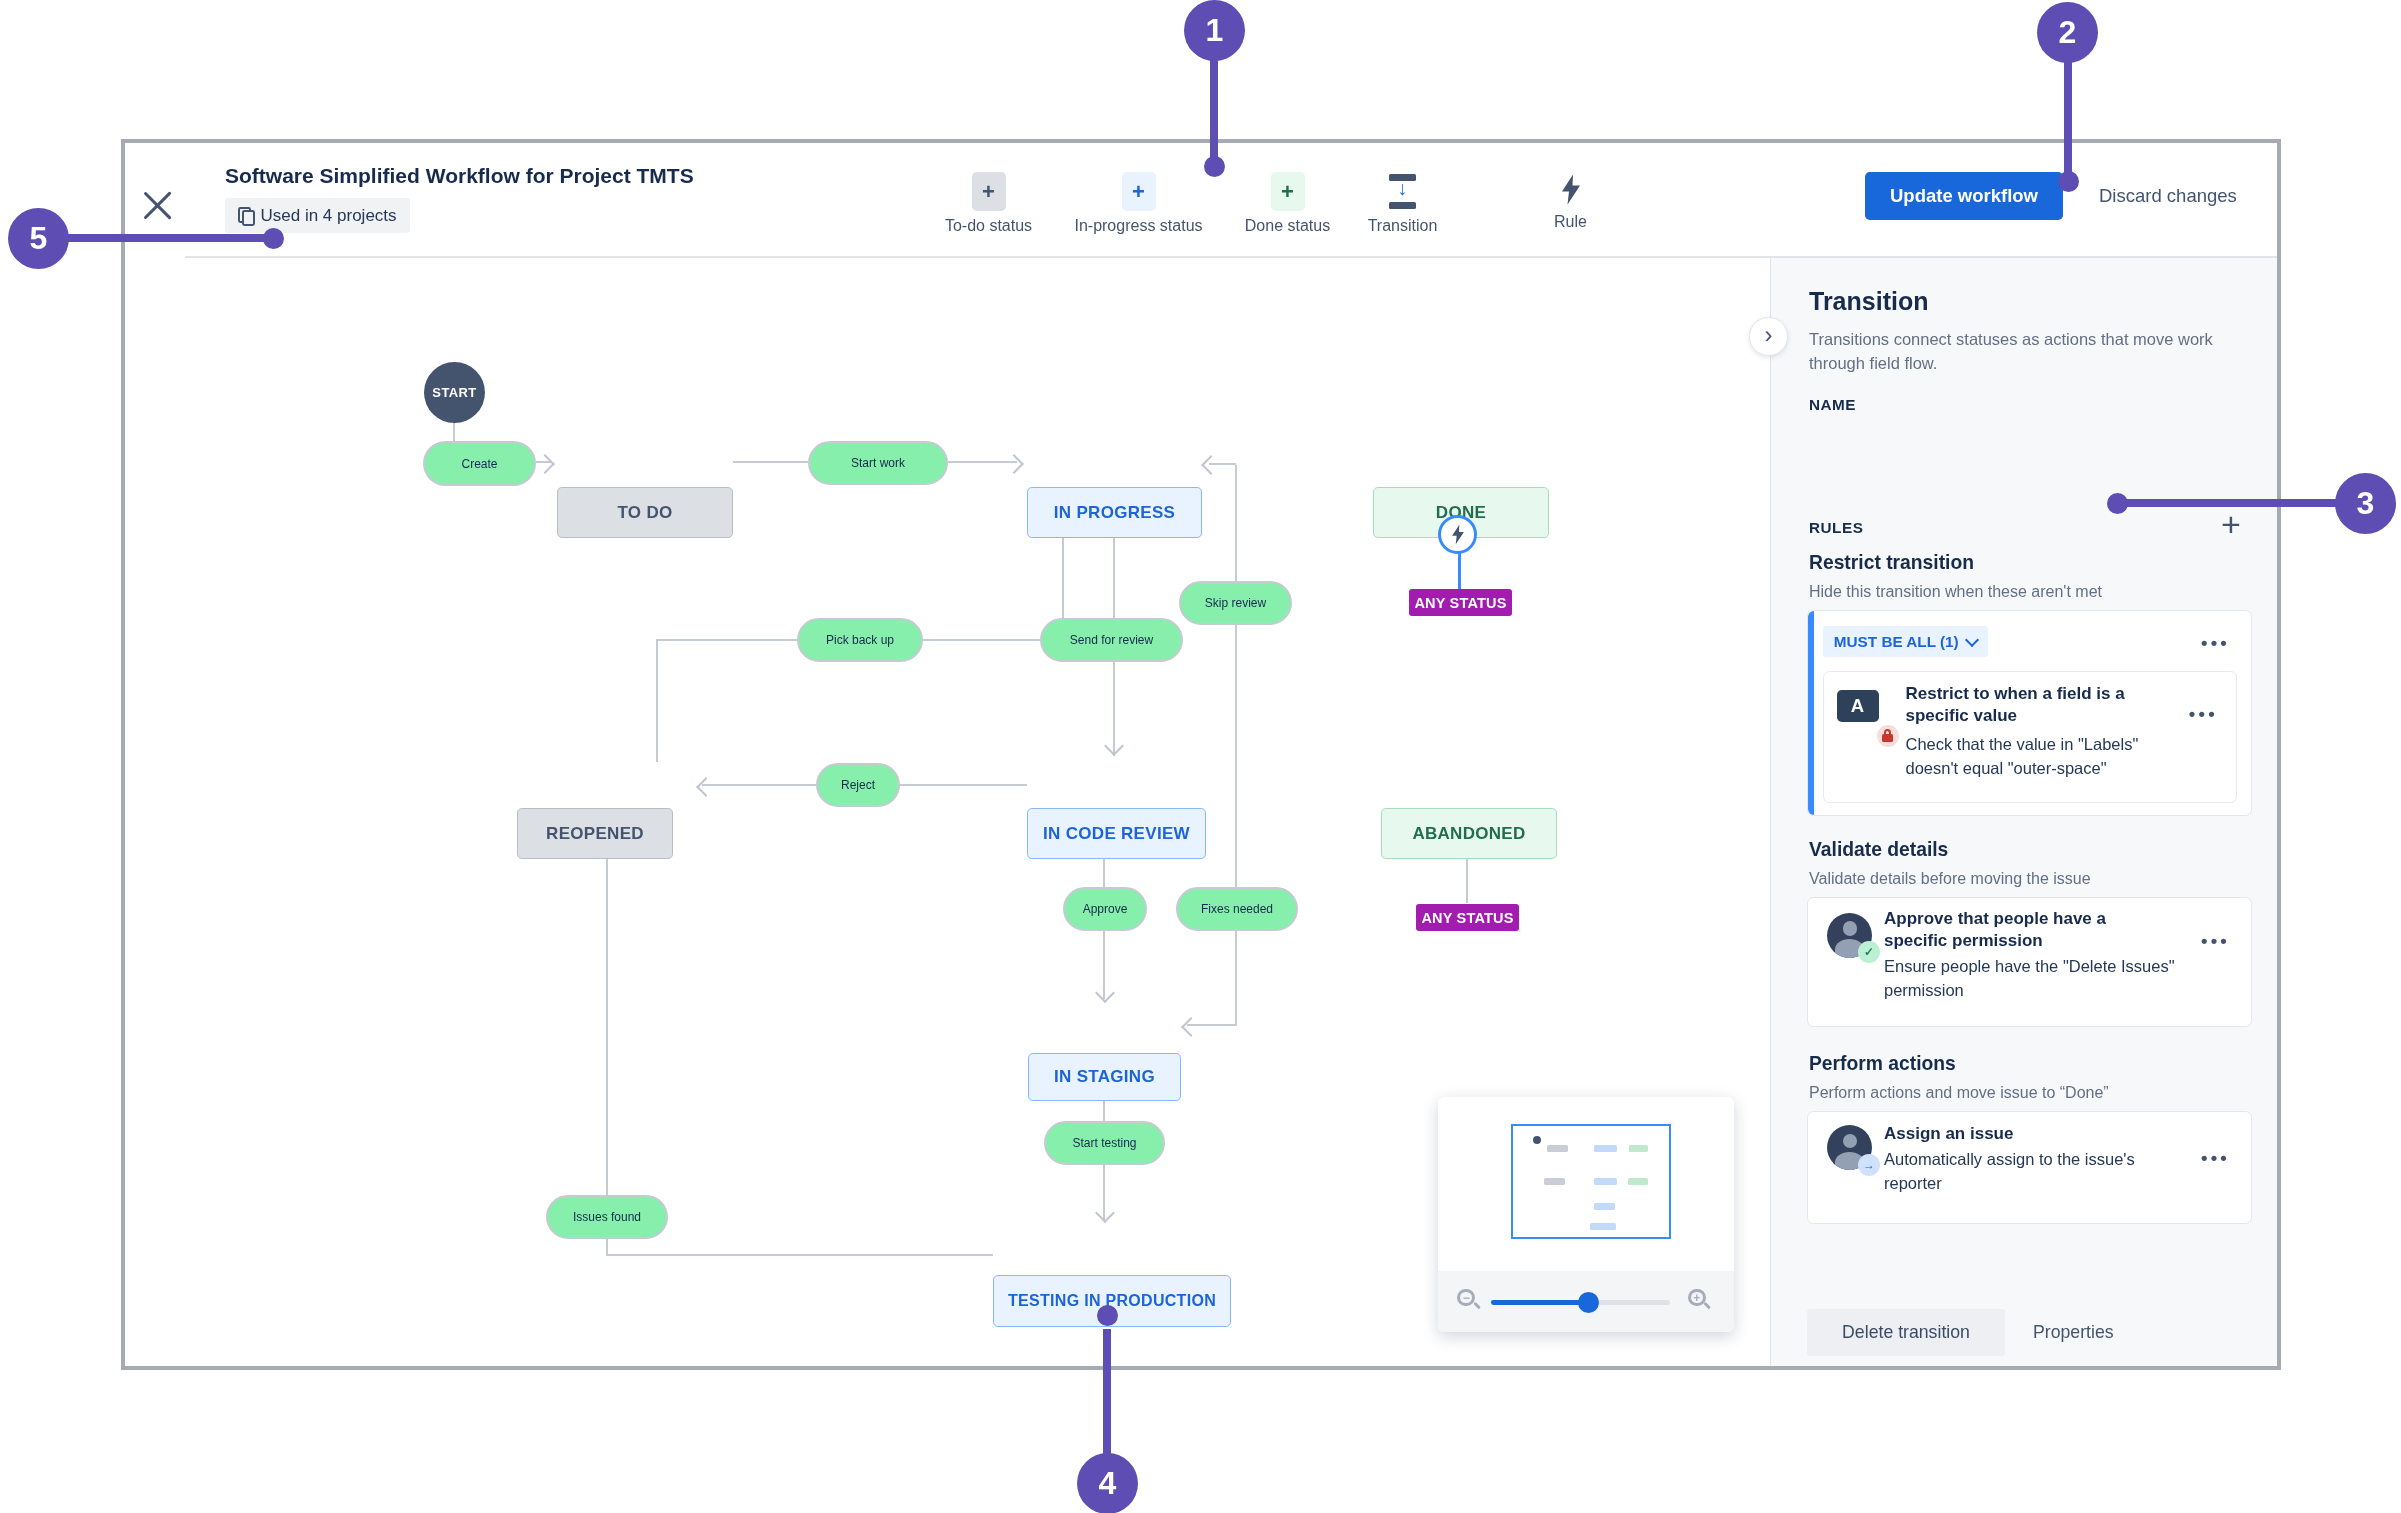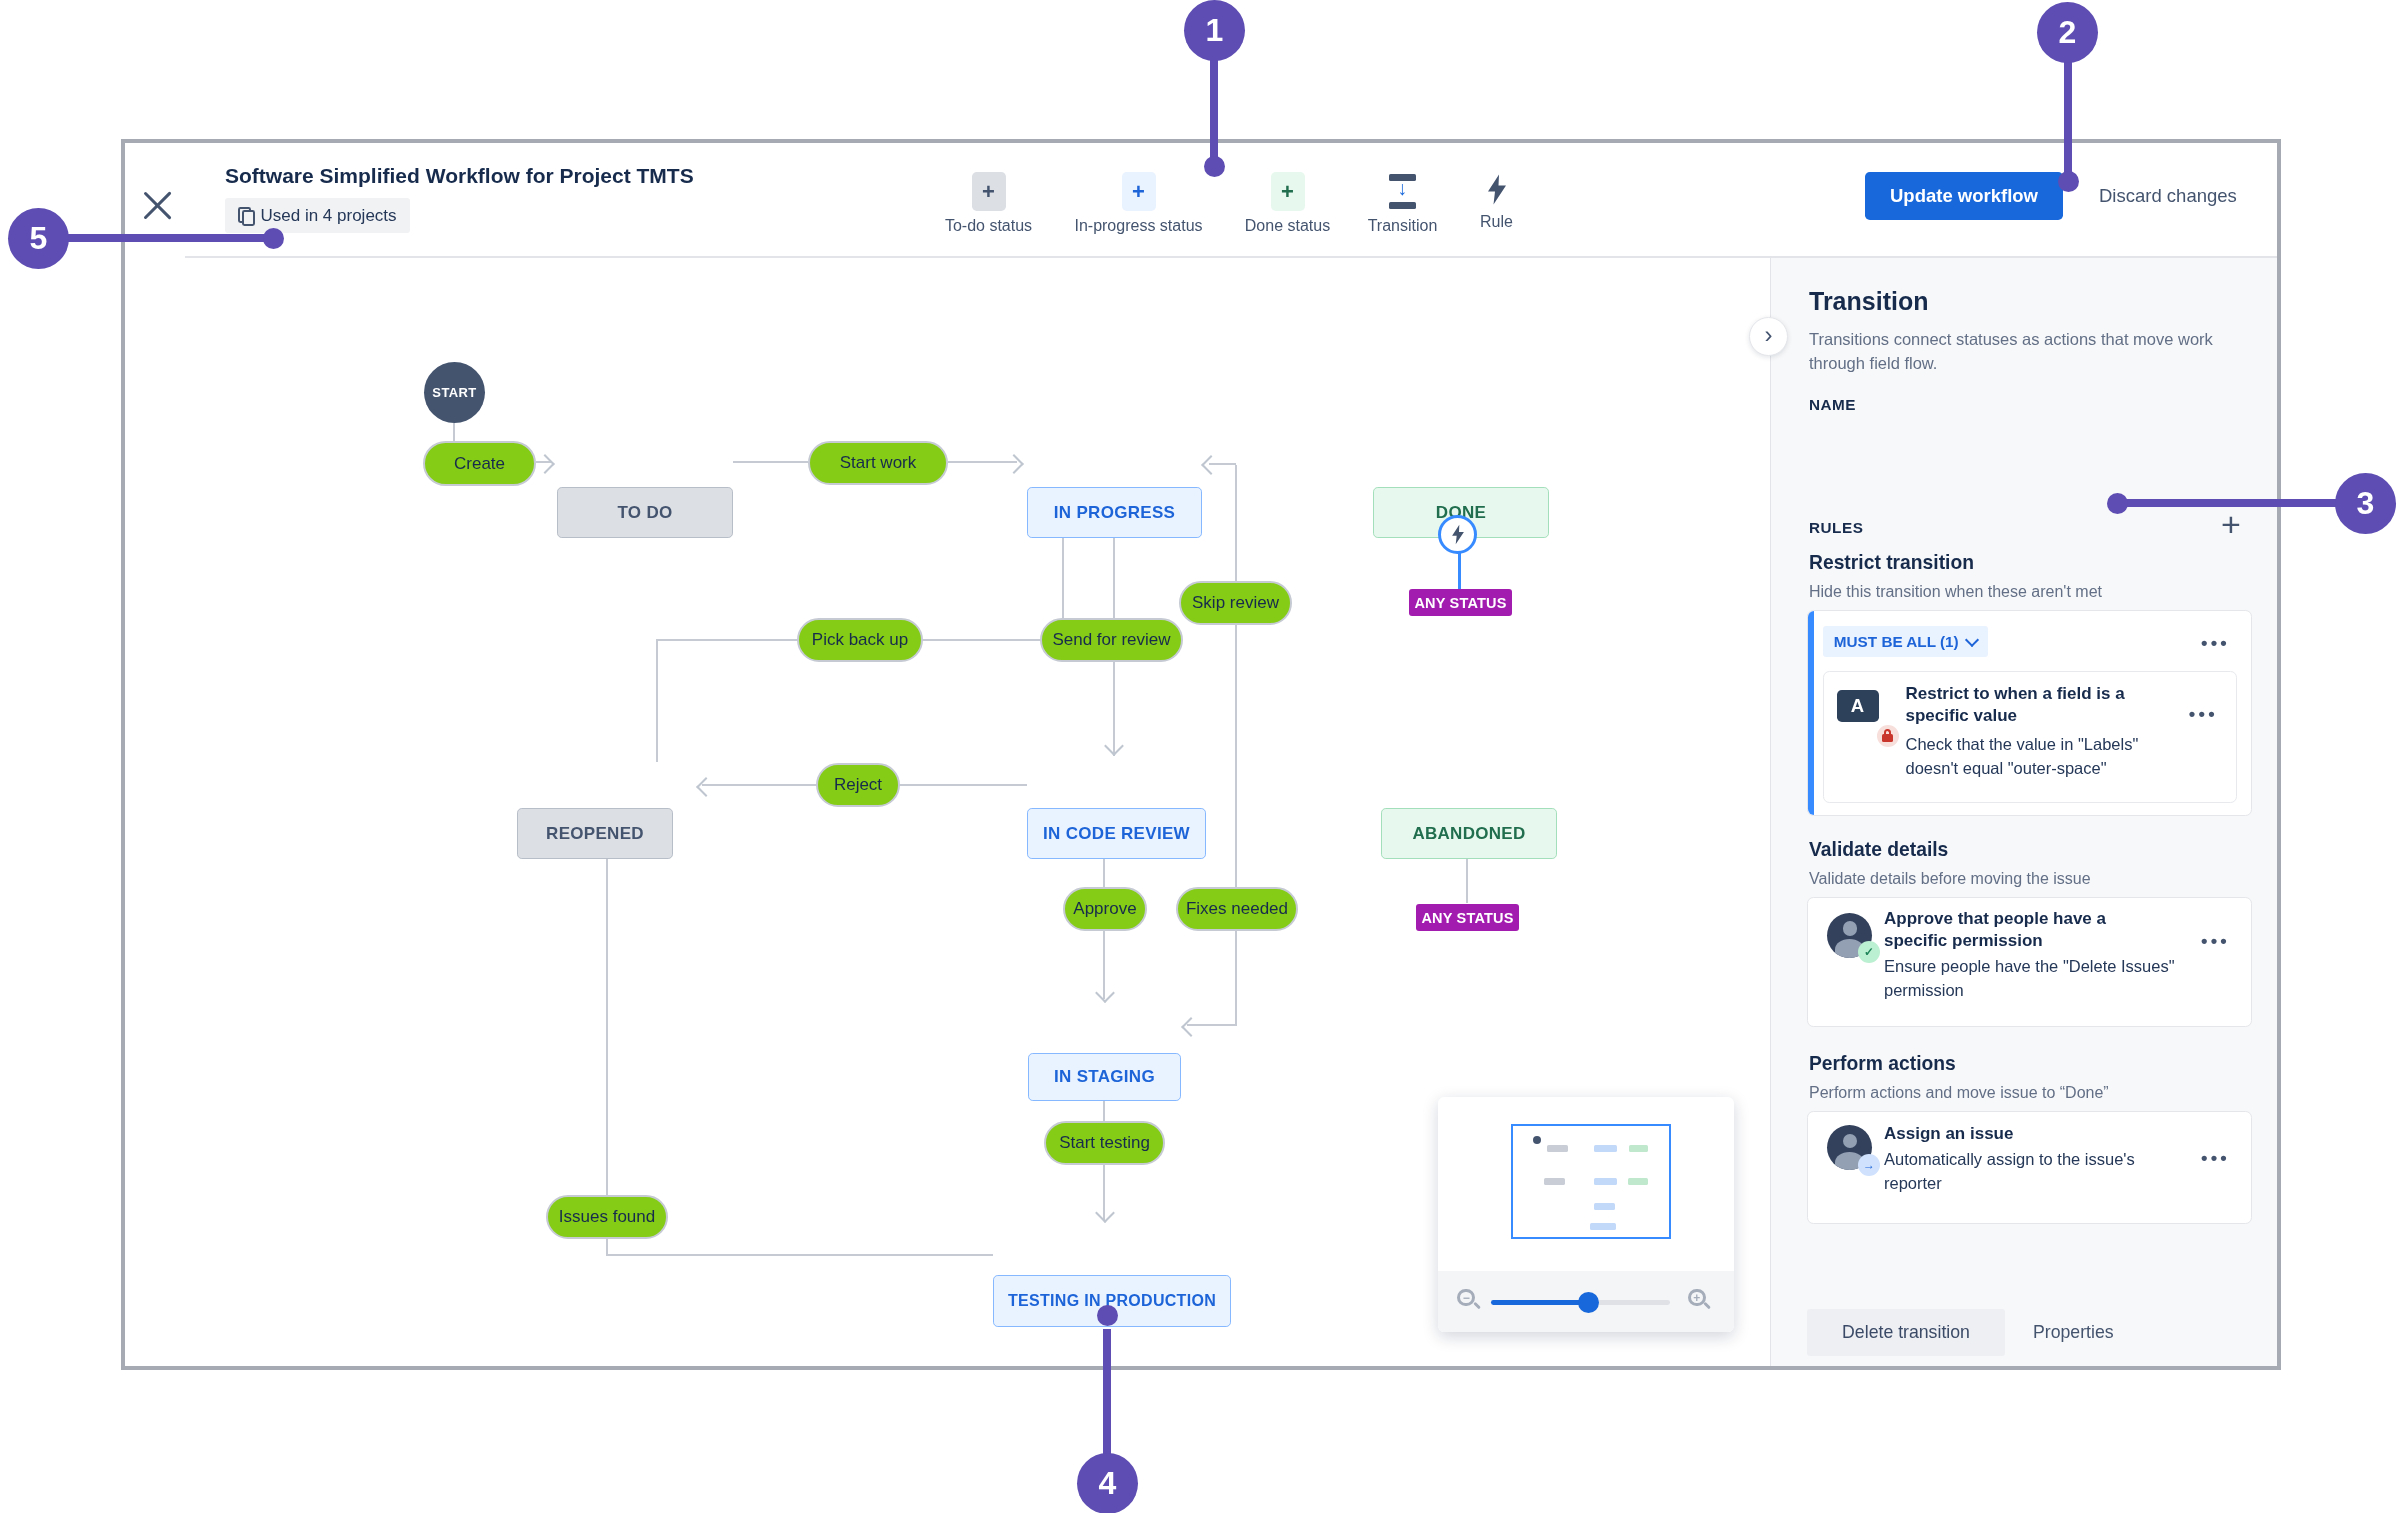--- a/index.html
+++ b/index.html
@@ -43,22 +43,22 @@
   .edge.blue{background:#388BFF;}
   .ah{position:absolute;width:12px;height:12px;border-right:2.8px solid #C0C6D0;border-bottom:2.8px solid #C0C6D0;z-index:2;}
   .ah.up{transform:rotate(-135deg);} .ah.down{transform:rotate(45deg);}
   .ah.left{transform:rotate(135deg);} .ah.right{transform:rotate(-45deg);}
   .ah.blue{border-color:#388BFF;}
   .status{position:absolute;display:flex;align-items:center;justify-content:center;font-weight:bold;
           font-size:17px;border-radius:4.8px;letter-spacing:0.3px;z-index:3;box-sizing:border-box;cursor:pointer;margin-top:48px;}
   .status.todo{background:#DCDFE4;border:1.6px solid #B8BEC8;color:#44546F;}
   .status.inprogress{background:#E9F2FF;border:1.6px solid #85B8FF;color:#1D64D8;}
   .status.done{background:#E7F9EE;border:1.6px solid #A3DFBB;color:#216E4E;}
-  .pill{position:absolute;display:flex;align-items:center;justify-content:center;background:#84cc16;
-        border:2.4px solid #C5CAD3;border-radius:805px;font-size:17px;color:#172B4D;z-index:4;
+  .pill{position:absolute;display:flex;align-items:center;justify-content:center;background:#86efac;
+        border:2.4px solid #C5CAD3;border-radius:805px;font-size:12px;color:#172B4D;z-index:4;
         box-sizing:border-box;cursor:pointer;}
   .start-node{position:absolute;left:424px;top:362px;width:61px;height:61px;border-radius:50%;
               background:#44546F;color:#fff;display:flex;align-items:center;justify-content:center;
               font-size:13px;font-weight:bold;letter-spacing:0.4px;z-index:3;}
   .anystatus{position:absolute;background:#a21caf;color:#fff;font-weight:bold;font-size:14.5px;
              display:flex;align-items:center;justify-content:center;border-radius:3px;z-index:3;letter-spacing:0.2px;}
   .bolt-circle{position:absolute;left:1438px;top:515px;width:39px;height:39px;border-radius:50%;
                background:#fff;border:3.2px solid #388BFF;box-sizing:border-box;z-index:4;
                display:flex;align-items:center;justify-content:center;}
   
@@ -158,21 +158,21 @@
     <span class="tb-label">Done status</span>
   </div>
   <div class="tb-item" style="left:1326px;">
     <span class="trans-ic">
       <b class="t"></b>
         <b class="d"></b>
         <span>↓</span>
     </span>
     <span class="tb-label">Transition</span>
   </div>
-  <div class="tb-item" style="left:1420px;">
+  <div class="tb-item" style="left:1494px;">
     <svg class="bolt" viewBox="0 0 24 32">
       <path d="M14 1 L3 18 h7 L8.5 31 L21 12 h-7.5 L14 1 Z" fill="#44546F"></path>
     </svg>
     <span class="tb-label">Rule</span>
   </div>
 
   <button class="btn-primary">Update workflow</button>
   <div class="btn-subtle">Discard changes</div>
   <div class="hdr-divider"></div>
 

